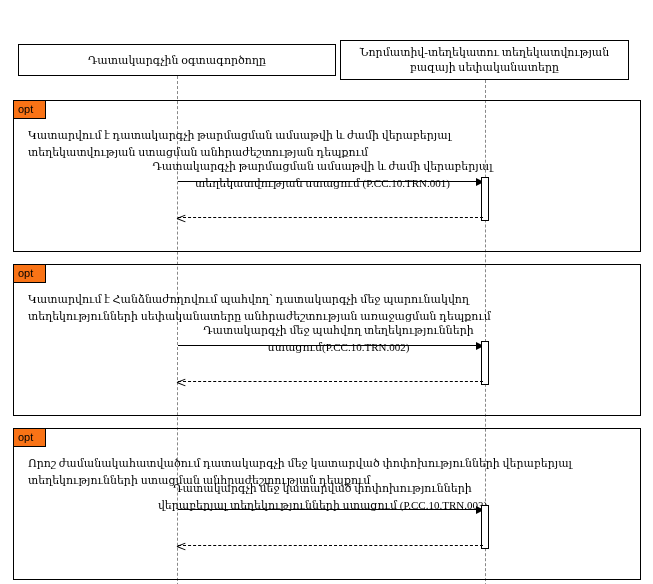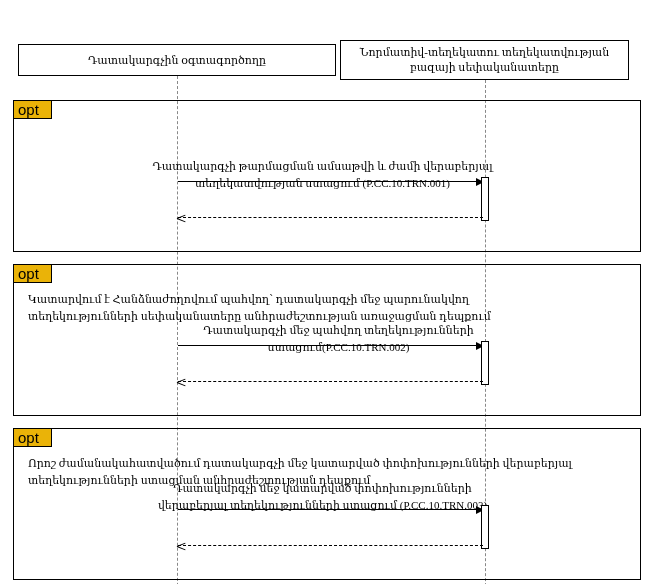--- a/index.html
+++ b/index.html
@@ -83,22 +83,22 @@
   #fragment-0 { left: 13px; top: 68px;  width: 628px; height: 152px; }
   #fragment-1 { left: 13px; top: 232px; width: 628px; height: 152px; }
   #fragment-2 { left: 13px; top: 396px; width: 628px; height: 152px; }
 
   .fragment-tag {
     position: absolute;
     left: -1px;
     top: -1px;
     box-sizing: border-box;
     border: 1px solid #000000;
-    background: #eab308;
-    font-size: 15px;
+    background: #f97316;
+    font-size: 11px;
     line-height: 13px;
     padding: 2px 12px 2px 4px;
     font-family: "Liberation Sans", sans-serif;
   }
 
   
   .guard {
     position: absolute;
     left: 14px;
     top: 26px;
@@ -197,20 +197,24 @@
 
   <div class="participant" id="participant-1">
     <span class="plabel">Նորմատիվ-տեղեկատու տեղեկատվության բազայի սեփականատերը</span>
   </div>
 
   <div class="lifeline" id="lifeline-0"></div>
   <div class="lifeline" id="lifeline-1"></div>
 
   <div class="fragment" id="fragment-0">
     <div class="fragment-tag">opt</div>
+    <div class="guard">
+      <span class="gline">Կատարվում է դատակարգչի թարմացման ամսաթվի և ժամի վերաբերյալ</span>
+      <span class="gline">տեղեկատվության ստացման անհրաժեշտության դեպքում</span>
+    </div>
   </div>
 
   <div class="msg-label" id="msg-label-0">
     <span class="mline">Դատակարգչի թարմացման ամսաթվի և ժամի վերաբերյալ</span>
     <span class="mline">տեղեկատվության ստացում (P.CC.10.TRN.001)</span>
   </div>
 
   <div class="arrow-call" id="arrow-call-0">
     <span class="head"></span>
   </div>

